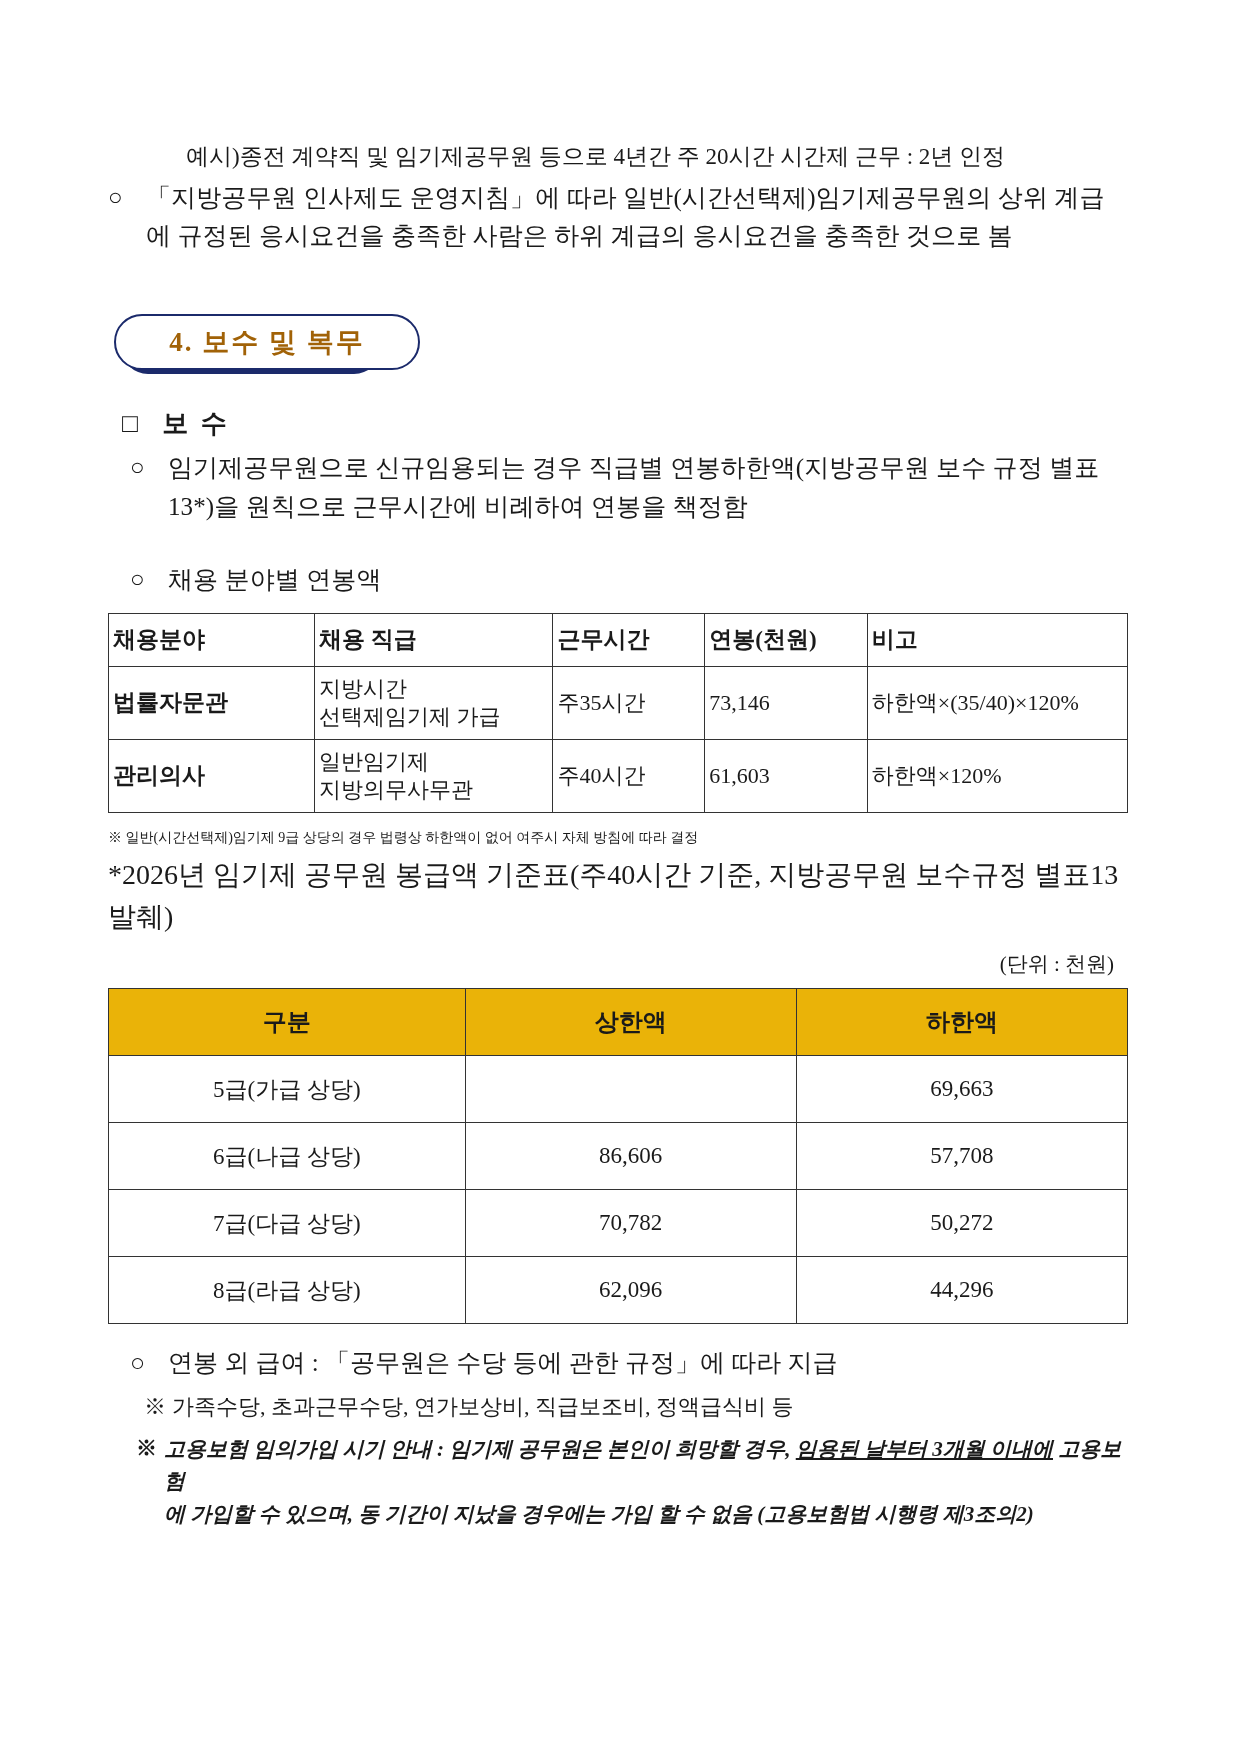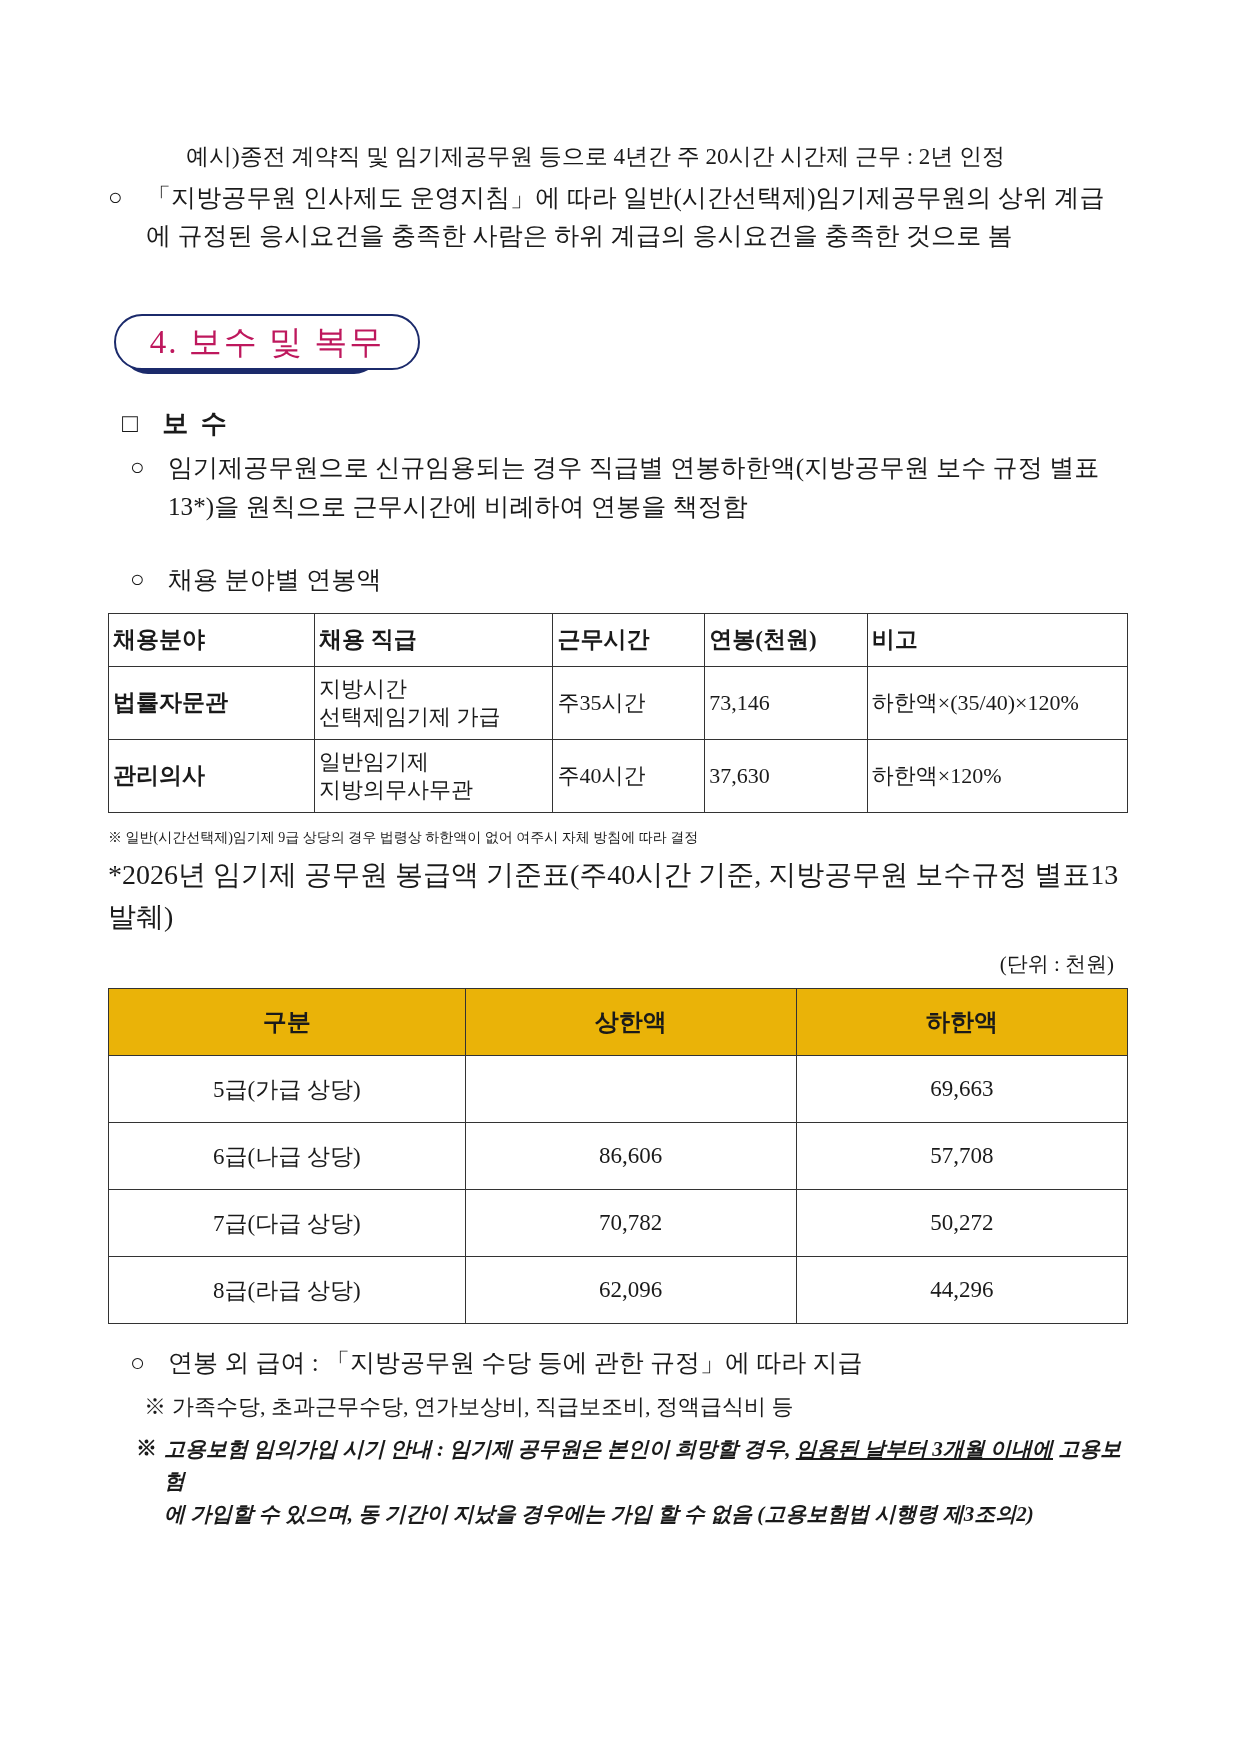--- a/index.html
+++ b/index.html
@@ -66,24 +66,24 @@
     top: 0;
     display: inline-flex;
     align-items: center;
     justify-content: center;
     min-width: 250px;
     height: 52px;
     padding: 0 26px;
     border: 2px solid #1b2a6b;
     border-radius: 28px;
     background: #ffffff;
-    font-size: 33px;
-    font-weight: normal;
+    font-size: 27px;
+    font-weight: bold;
     letter-spacing: 2px;
-    color: #be185d;
+    color: #a16207;
     z-index: 2;
   }
   .section-pill-shadow {
     position: absolute;
     left: 14px;
     top: 8px;
     min-width: 250px;
     width: 258px;
     height: 52px;
     border-radius: 28px;
@@ -248,21 +248,21 @@
 선택제임기제 가급</td>
           <td>주35시간</td>
           <td>73,146</td>
           <td>하한액×(35/40)×120%</td>
         </tr>
         <tr>
           <td class="strong">관리의사</td>
           <td style="white-space:pre-line">일반임기제
 지방의무사무관</td>
           <td>주40시간</td>
-          <td>37,630</td>
+          <td>61,603</td>
           <td>하한액×120%</td>
         </tr>
       </tbody>
     </table>
 
     <div class="note-line">※ 일반(시간선택제)임기제 9급 상당의 경우 법령상 하한액이 없어 여주시 자체 방침에 따라 결정</div>
     <div class="note-line big">*2026년 임기제 공무원 봉급액 기준표(주40시간 기준, 지방공무원 보수규정 별표13 발췌)</div>
     <div class="unit-line">(단위 : 천원)</div>
 
     <table class="tbl2">
@@ -298,21 +298,21 @@
           <td>8급(라급 상당)</td>
           <td>62,096</td>
           <td>44,296</td>
         </tr>
       </tbody>
     </table>
 
     <div class="tail">
       <div class="lvl1" style="margin-left:22px">
         <span class="mark">○</span>
-        <span class="body">연봉 외 급여 : 「지방공무원 수당 등에 관한 규정」에 따라 지급</span>
+        <span class="body">연봉 외 급여 : 「공무원은 수당 등에 관한 규정」에 따라 지급</span>
       </div>
       <div class="lvl2">
         <span class="mark">※</span>
         <span class="body">가족수당, 초과근무수당, 연가보상비, 직급보조비, 정액급식비 등</span>
       </div>
       <div class="lvl2 bold-note">
         <span class="mark">※</span>
         <span class="body">
           <span>고용보험 임의가입 시기 안내 : 임기제 공무원은 본인이 희망할 경우, </span><span class="underline">임용된 날부터 3개월 이내에</span><span> 고용보험</span><br>
           <span>에 가입할 수 있으며, 동 기간이 지났을 경우에는 가입 할 수 없음 (고용보험법 시행령 제3조의2)</span>

